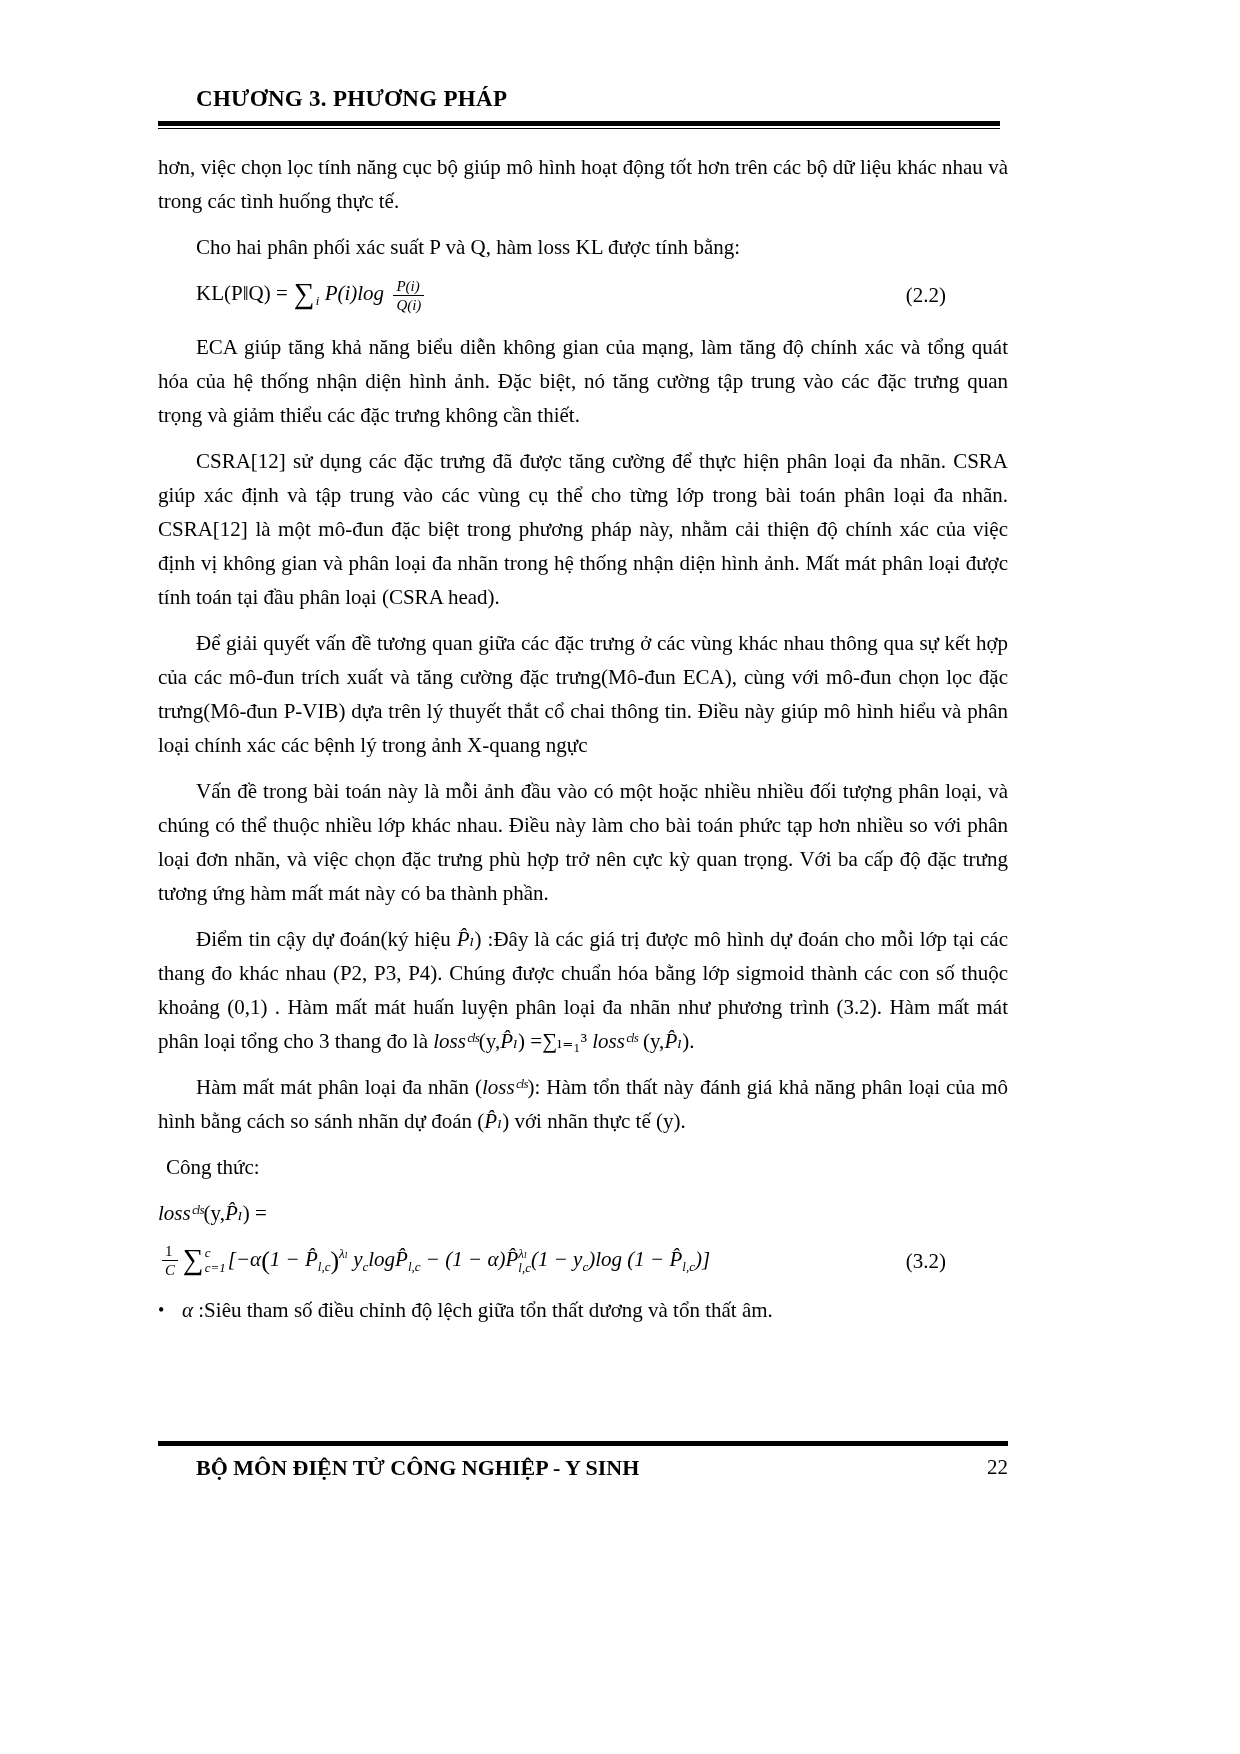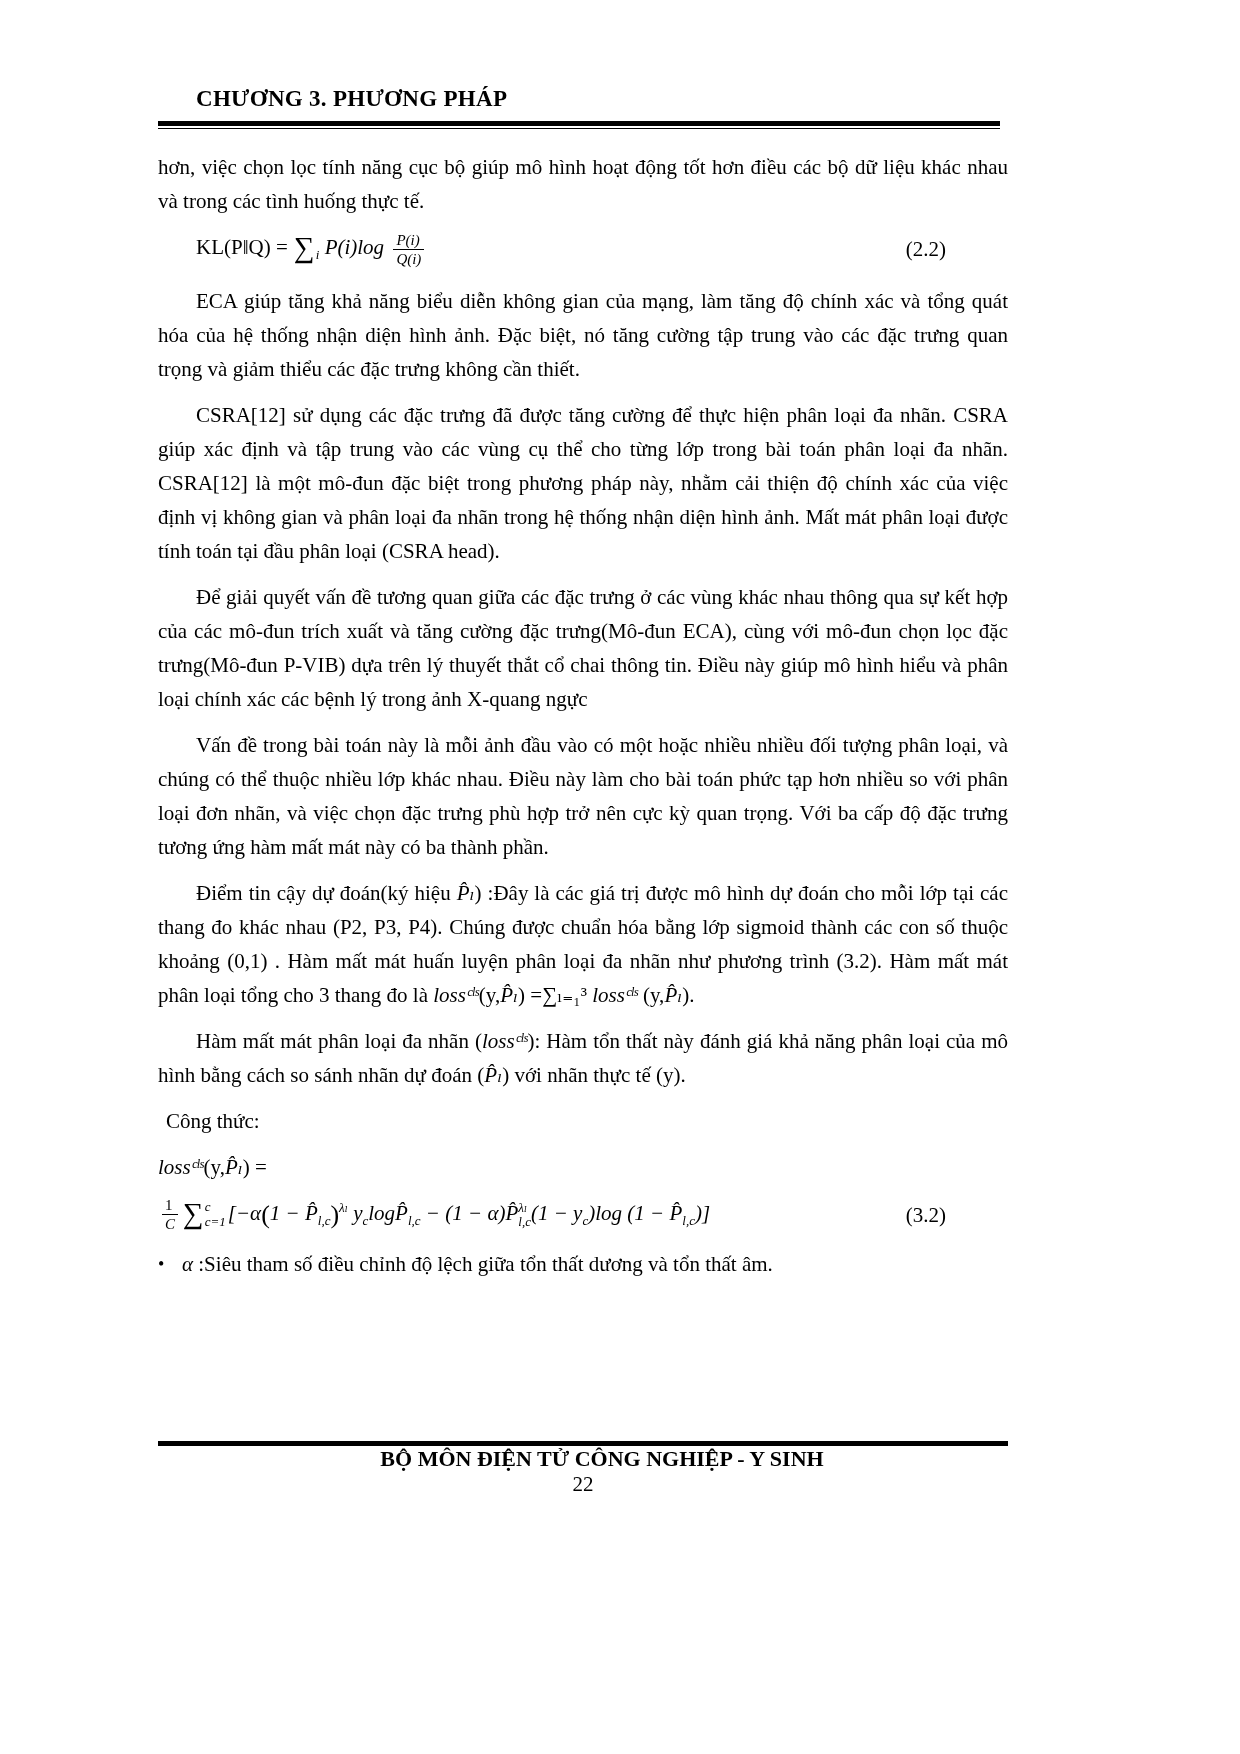--- a/index.html
+++ b/index.html
@@ -36,41 +36,42 @@
   .supsub { display:inline-flex; flex-direction:column; font-size:13px; font-style:italic; line-height:1.15; vertical-align:middle; }
   .supsub sup, .supsub sub { font-size:13px; line-height:1.1; }
   .eq-num { font-size:21px; flex:0 0 auto; }
 
   .bullet-item { display:flex; align-items:flex-start; margin-top:10px; }
   .bullet-dot { width:24px; flex:0 0 auto; font-size:18px; line-height:34px; }
   .bullet-text { flex:1; }
 
   .page-footer { position:absolute; left:158px; right:232px; top:1441px; }
   .footer-rule { height:5px; background:#000; }
-  .footer-row { display:flex; justify-content:space-between; align-items:center; font-size:22px; font-weight:bold;flex-direction:column; }
+  .footer-row { display:flex; justify-content:space-between; align-items:flex-start; margin-top:9px; font-size:22px; font-weight:bold; }
   .footer-dept { padding-left:38px; }
   .footer-page { font-weight:normal; font-size:21px; }
 </style>
 </head>
 <body>
 
 <div class="page">
 
   <header class="page-header">
     <div class="header-title">CHƯƠNG 3. PHƯƠNG PHÁP</div>
     <div class="header-rule">
       <div class="rule-thick"></div>
       <div class="rule-thin"></div>
     </div>
   </header>
 
   <main class="content">
 
-    <p class="para noindent">hơn, việc chọn lọc tính năng cục bộ giúp mô hình hoạt động tốt hơn điều các bộ dữ liệu khác nhau và trong các tình huống thực tế.</p>
+    <p class="para noindent">hơn, việc chọn lọc tính năng cục bộ giúp mô hình hoạt động tốt hơn trên các bộ dữ liệu khác nhau và trong các tình huống thực tế.</p>
 
+    <p class="para">Cho hai phân phối xác suất P và Q, hàm loss  KL được tính bằng:</p>
 
     <div class="formula-row f31">
       <span class="formula-body"><span>KL(P‖Q) = </span><span class="sum">∑</span><sub>i</sub> <span class="mi">P(i)log</span> <span class="frac"><span class="num mi">P(i)</span><span class="den mi">Q(i)</span></span></span>
       <span class="eq-num">(2.2)</span>
     </div>
 
     <p class="para">ECA giúp tăng khả năng biểu diễn không gian của mạng, làm tăng độ chính xác và tổng quát hóa của hệ thống nhận diện hình ảnh. Đặc biệt, nó tăng cường tập trung vào các đặc trưng quan trọng và giảm thiểu các đặc trưng không cần thiết.</p>
 
     <p class="para">CSRA[12] sử dụng các đặc trưng đã được tăng cường để thực hiện phân loại đa nhãn. CSRA giúp xác định và tập trung vào các vùng cụ thể cho từng lớp trong bài toán phân loại đa nhãn. CSRA[12] là một mô-đun đặc biệt trong phương pháp này, nhằm cải thiện độ chính xác của việc định vị không gian và phân loại đa nhãn trong hệ thống nhận diện hình ảnh. Mất mát phân loại được tính toán tại đầu phân loại (CSRA head).</p>
 

